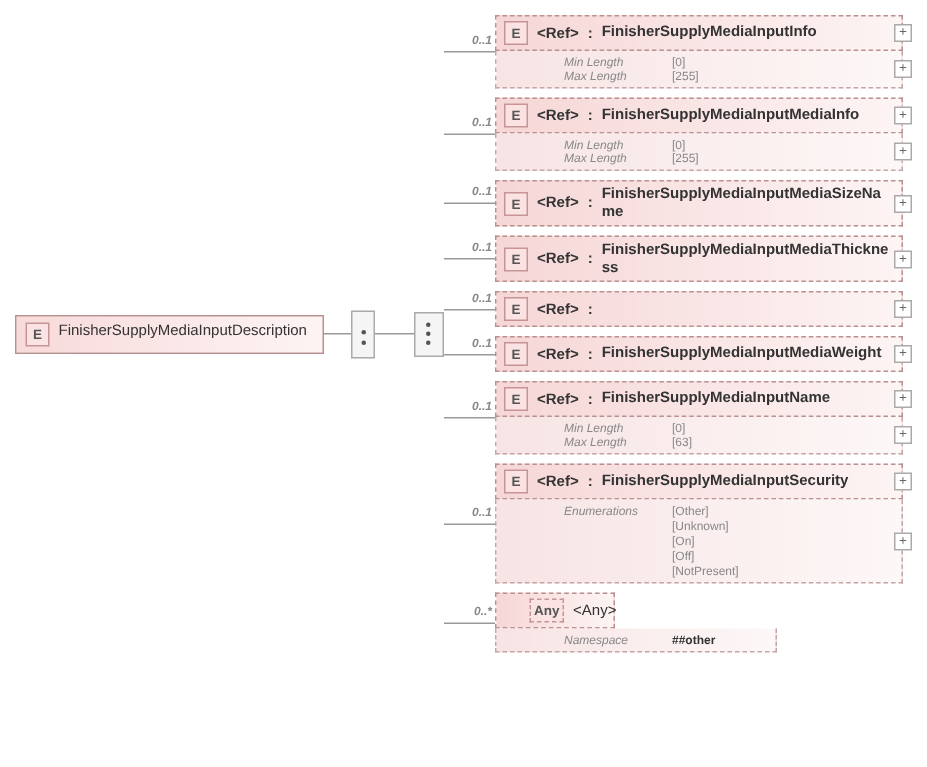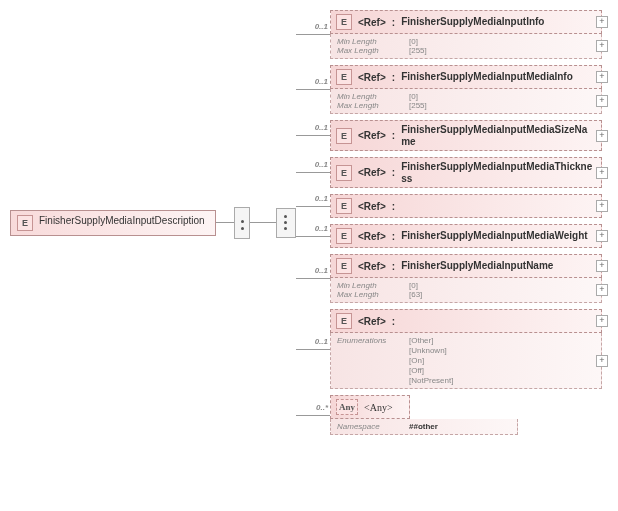--- a/index.html
+++ b/index.html
@@ -159,47 +159,46 @@
     border: 1px dashed #c5a6a6;
     border-top: none;
     background: linear-gradient(to right, #f7e4e4, #fdf7f7);
     padding: 3px 6px;
     font-size: 8px;
     color: #888;
     width: 272px;
     box-sizing: border-box;
     position: relative;
   }
-  .facet-row { display:flex; gap:10px; }
+  .facet-row { display:flex; gap:10px;margin-left:39px; }
   .facet-row .fkey { font-style: italic; width: 62px; }
   .facet-row .fval { }
   .plus-box {
     position: absolute;
     right: -7px;
     top: 50%;
     transform: translateY(-50%);
     width: 10px;
     height: 10px;
     border: 1px solid #aaa;
     background: #fff;
     font-size: 9px;
     line-height: 9px;
     text-align: center;
     color: #666;
   }
   .child-any {
     border: 1px dashed #b89090;
     background: linear-gradient(to right, #f6d6d6, #fdf4f4);
-    padding: 3px 5px;
+    padding: 3px 22px;
     display: flex;
     align-items: center;
     gap: 6px;
     width: 80px;
     box-sizing: border-box;
-    font-family: Liberation Serif, serif;
   }
   .facets-any {
     border: 1px dashed #c5a6a6;
     border-top: none;
     background: linear-gradient(to right, #f7e4e4, #fdf7f7);
     padding: 3px 6px;
     font-size: 8px;
     color: #888;
     width: 188px;
     box-sizing: border-box;
@@ -371,20 +370,21 @@
         </div>
         <div class="child-row">
           <div class="branch-h">
             <div class="occ">0..1</div>
           </div>
           <div class="child-box-wrap">
             <div class="child-element">
               <span class="e-badge">E</span>
               <span class="ref-label">&lt;Ref&gt;</span>
               <span class="colon">:</span>
+              <span class="type-name">FinisherSupplyMediaInputSecurity</span>
               <div class="plus-box">+</div>
             </div>
             <div class="facets">
               <div class="facet-row">
                 <span class="fkey">Enumerations</span>
                 <div style="display: flex; flex-direction: column; gap: 1px; justify-content: space-between;">
                   <span>[Other]</span>
                   <span>[Unknown]</span>
                   <span>[On]</span>
                   <span>[Off]</span>

